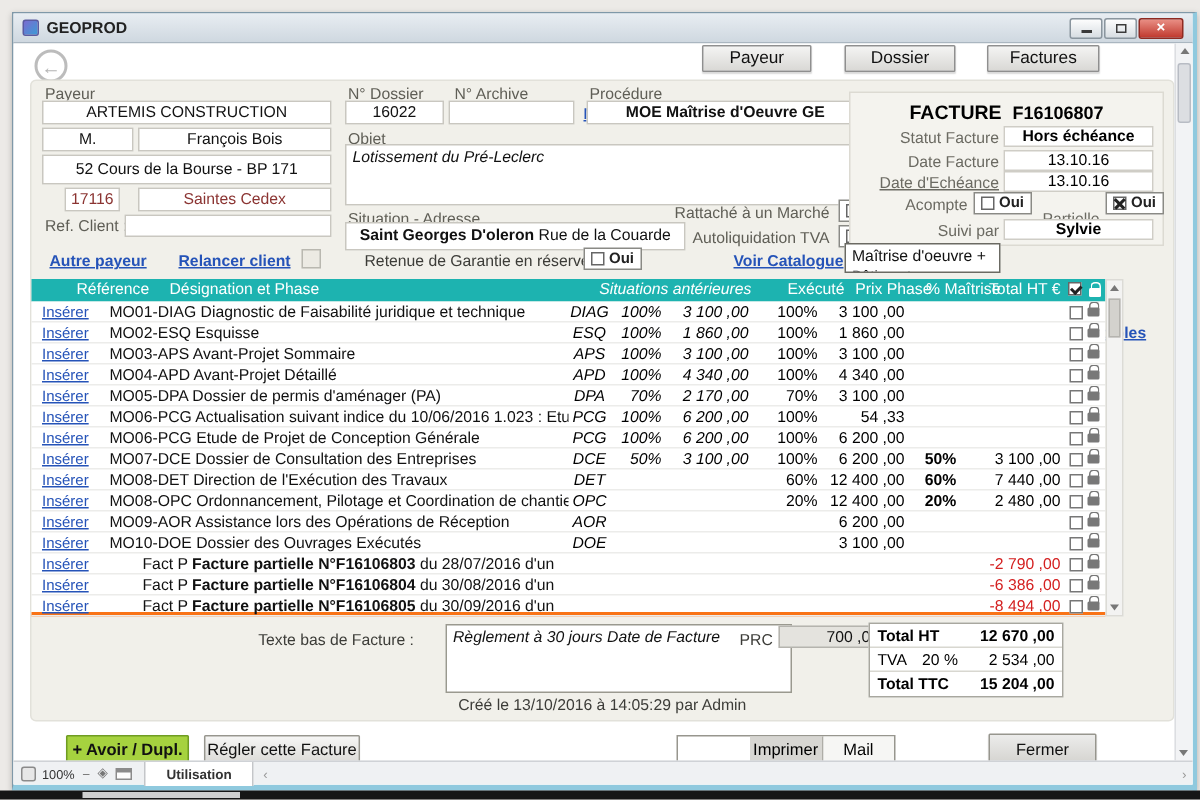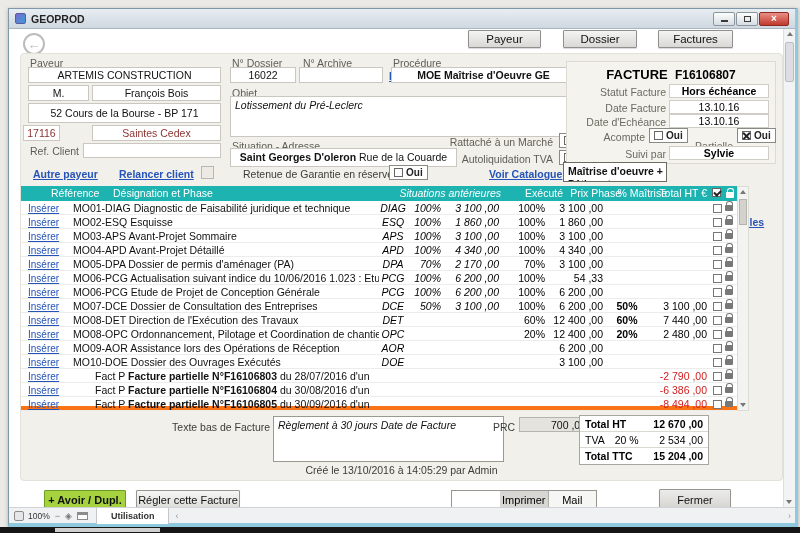--- a/index.html
+++ b/index.html
@@ -59,21 +59,21 @@
     background:#f4f3ee; border:1px solid #dcdad2; }
   .fbox .titlerow { position:absolute; left:0; top:5px; width:100%; text-align:center; font-size:13px; }
   .fbox .flbl { position:absolute; font-size:10.5px; color:#6b6a62; text-align:right; width:97px; }
   .fbox .ffield { position:absolute; left:102px; width:100px; height:14px; background:#fff; border:1px solid #cfcdc6;
     font-size:10.5px; display:flex; align-items:center; justify-content:center; }
   .bold { font-weight:bold; }
 
   
   .thead { position:absolute; left:0; top:132px; width:716px; height:15px; background:#1db3b0; color:#fff; }
   .thead span { position:absolute; top:1px; font-size:10.5px; }
-  .tbody { position:absolute; left:0; top:147px; width:716px; height:210px; background:#fff; border-bottom:5px solid #f97316; }
+  .tbody { position:absolute; left:0; top:147px; width:716px; height:210px; background:#fff; border-bottom:3px solid #f97316; }
   .trow { display:grid; grid-template-columns:40px 318px 28px 38px 58px 46px 58px 44px 60px 13px 13px;
     height:14px; line-height:13px; border-bottom:1px solid #ececea; font-size:10.5px; align-items:center; }
   .trow .c { overflow:hidden; white-space:nowrap; }
   .trow .ins { color:#2553b8; text-decoration:underline; padding-left:7px; font-size:10px; }
   .trow .des { padding-left:12px; color:#111; }
   .trow.fact .des { padding-left:34px; }
   .trow .ph { font-style:italic; text-align:center; }
   .trow .num { text-align:right; padding-right:4px; }
   .trow .it { font-style:italic; }
   .trow .per { font-weight:bold; text-align:center; }
@@ -153,21 +153,21 @@
       <div class="navbtn nav-dossier">Dossier</div>
       <div class="navbtn nav-factures">Factures</div>
 
       <div class="panel">
 
         <div class="lbl" style="left:9px;top:3px;">Payeur</div>
         <div class="field" style="left:7px;top:13px;width:193px;height:16px;">ARTEMIS CONSTRUCTION</div>
         <div class="field" style="left:7px;top:31px;width:61px;height:16px;">M.</div>
         <div class="field" style="left:71px;top:31px;width:129px;height:16px;">François Bois</div>
         <div class="field" style="left:7px;top:49px;width:193px;height:20px;">52 Cours de la Bourse - BP 171</div>
-        <div class="field redtext" style="left:2px;top:71px;width:37px;height:16px;">17116</div>
+        <div class="field redtext" style="left:22px;top:71px;width:37px;height:16px;">17116</div>
         <div class="field redtext" style="left:71px;top:71px;width:129px;height:16px;">Saintes Cedex</div>
         <div class="lbl" style="left:9px;top:91px;">Ref. Client :</div>
         <div class="field left" style="left:62px;top:89px;width:138px;height:15px;"></div>
 
         <div class="lbl" style="left:211px;top:3px;">N° Dossier</div>
         <div class="field" style="left:209px;top:13px;width:66px;height:16px;">16022</div>
         <div class="lbl" style="left:282px;top:3px;">N° Archive</div>
         <div class="field" style="left:278px;top:13px;width:84px;height:16px;"></div>
         <div class="link" style="left:368px;top:16px;">MAJ Arch.</div>
         <div class="lbl" style="left:372px;top:3px;">Procédure</div>
@@ -192,21 +192,21 @@
 
         <div class="fbox">
           <div class="titlerow">
             <span class="bold">FACTURE</span>&nbsp;
             <span class="bold" style="font-size:12px;">F16106807</span>
           </div>
           <div class="flbl" style="top:24px;left:2px;">Statut Facture</div>
           <div class="ffield bold" style="top:22px;">Hors échéance</div>
           <div class="flbl" style="top:40px;left:2px;">Date Facture</div>
           <div class="ffield" style="top:38px;">13.10.16</div>
-          <div class="flbl" style="top:54px;left:2px;">Date d'Echéance</div>
+          <div class="flbl" style="top:54px;left:2px;text-decoration:underline;">Date d'Echéance</div>
           <div class="ffield" style="top:52px;">13.10.16</div>
           <div class="flbl" style="top:69px;left:-20px;width:98px;">Acompte</div>
           <div class="ouibox" style="left:82px;top:66px;">
             <span class="chk cross"></span>
             <span>Oui</span>
           </div>
           <div class="flbl" style="top:78px;left:72px;width:94px;">Partielle</div>
           <div class="ouibox" style="left:170px;top:66px;">
             <span class="chk cross checked"></span>
             <span>Oui</span>
@@ -217,21 +217,21 @@
 
         <div class="link" style="left:12px;top:114px;">Autre payeur</div>
         <div class="link" style="left:98px;top:114px;">Relancer client</div>
         <div style="position:absolute;left:180px;top:112px;width:13px;height:13px;border:1px solid #b9b8b0;background:#eceae3;"></div>
         <div class="lbl" style="left:222px;top:114px;color:#3c3c38;">Retenue de Garantie en réserve</div>
         <div class="ouibox" style="left:368px;top:111px;">
           <span class="chk cross"></span>
           <span>Oui</span>
         </div>
         <div class="link" style="left:468px;top:114px;">Voir Catalogue</div>
-        <div class="field left" style="left:542px;top:108px;width:104px;height:20px;border-color:#6b6a63;flex-direction:column;align-items:flex-start;line-height:13px;justify-content:flex-start;padding-top:2px;font-weight:bold;">
+        <div class="field left" style="left:542px;top:108px;width:104px;height:20px;border-color:#6b6a63;flex-direction:column;align-items:flex-start;line-height:13px;justify-content:flex-start;padding-top:2px;">
           <span>Maîtrise d'oeuvre +</span>
           <span style="font-size:10px;">Bâtiment</span>
         </div>
         <div class="link" style="left:655px;top:114px;margin-top:48px;">Infos Comptables</div>
 
         <div class="thead">
           <span style="left:30px;">Référence</span>
           <span style="left:92px;">Désignation et Phase</span>
           <span style="right:236px;font-style:italic;">Situations antérieures</span>
           <span style="right:174px;">Exécuté</span>
@@ -442,21 +442,21 @@
   </div>
           </div>
 
         <div class="tscroll">
           <div class="tri-up"></div>
           <div class="thumb"></div>
           <div class="tri-down"></div>
         </div>
 
         <div class="lbl" style="left:100px;top:367px;width:155px;text-align:right;color:#3c3c38;">Texte bas de Facture :</div>
-        <div class="textarea" style="left:252px;top:362px;width:231px;height:46px;">Règlement à 30 jours Date de Facture</div>
+        <div class="textarea" style="left:276px;top:362px;width:231px;height:46px;">Règlement à 30 jours Date de Facture</div>
         <div class="lbl" style="left:472px;top:367px;color:#3c3c38;">PRC</div>
         <div class="field right" style="left:498px;top:363px;width:72px;height:15px;background:#e4e3de;border-color:#b5b4ae;">700 ,00</div>
 
         <div class="totbox">
           <div class="totrow bold">
             <span class="tlabel">Total HT</span>
             <span class="tval">12 670 ,00</span>
           </div>
           <div class="totrow">
             <span class="tlabel">TVA</span>

